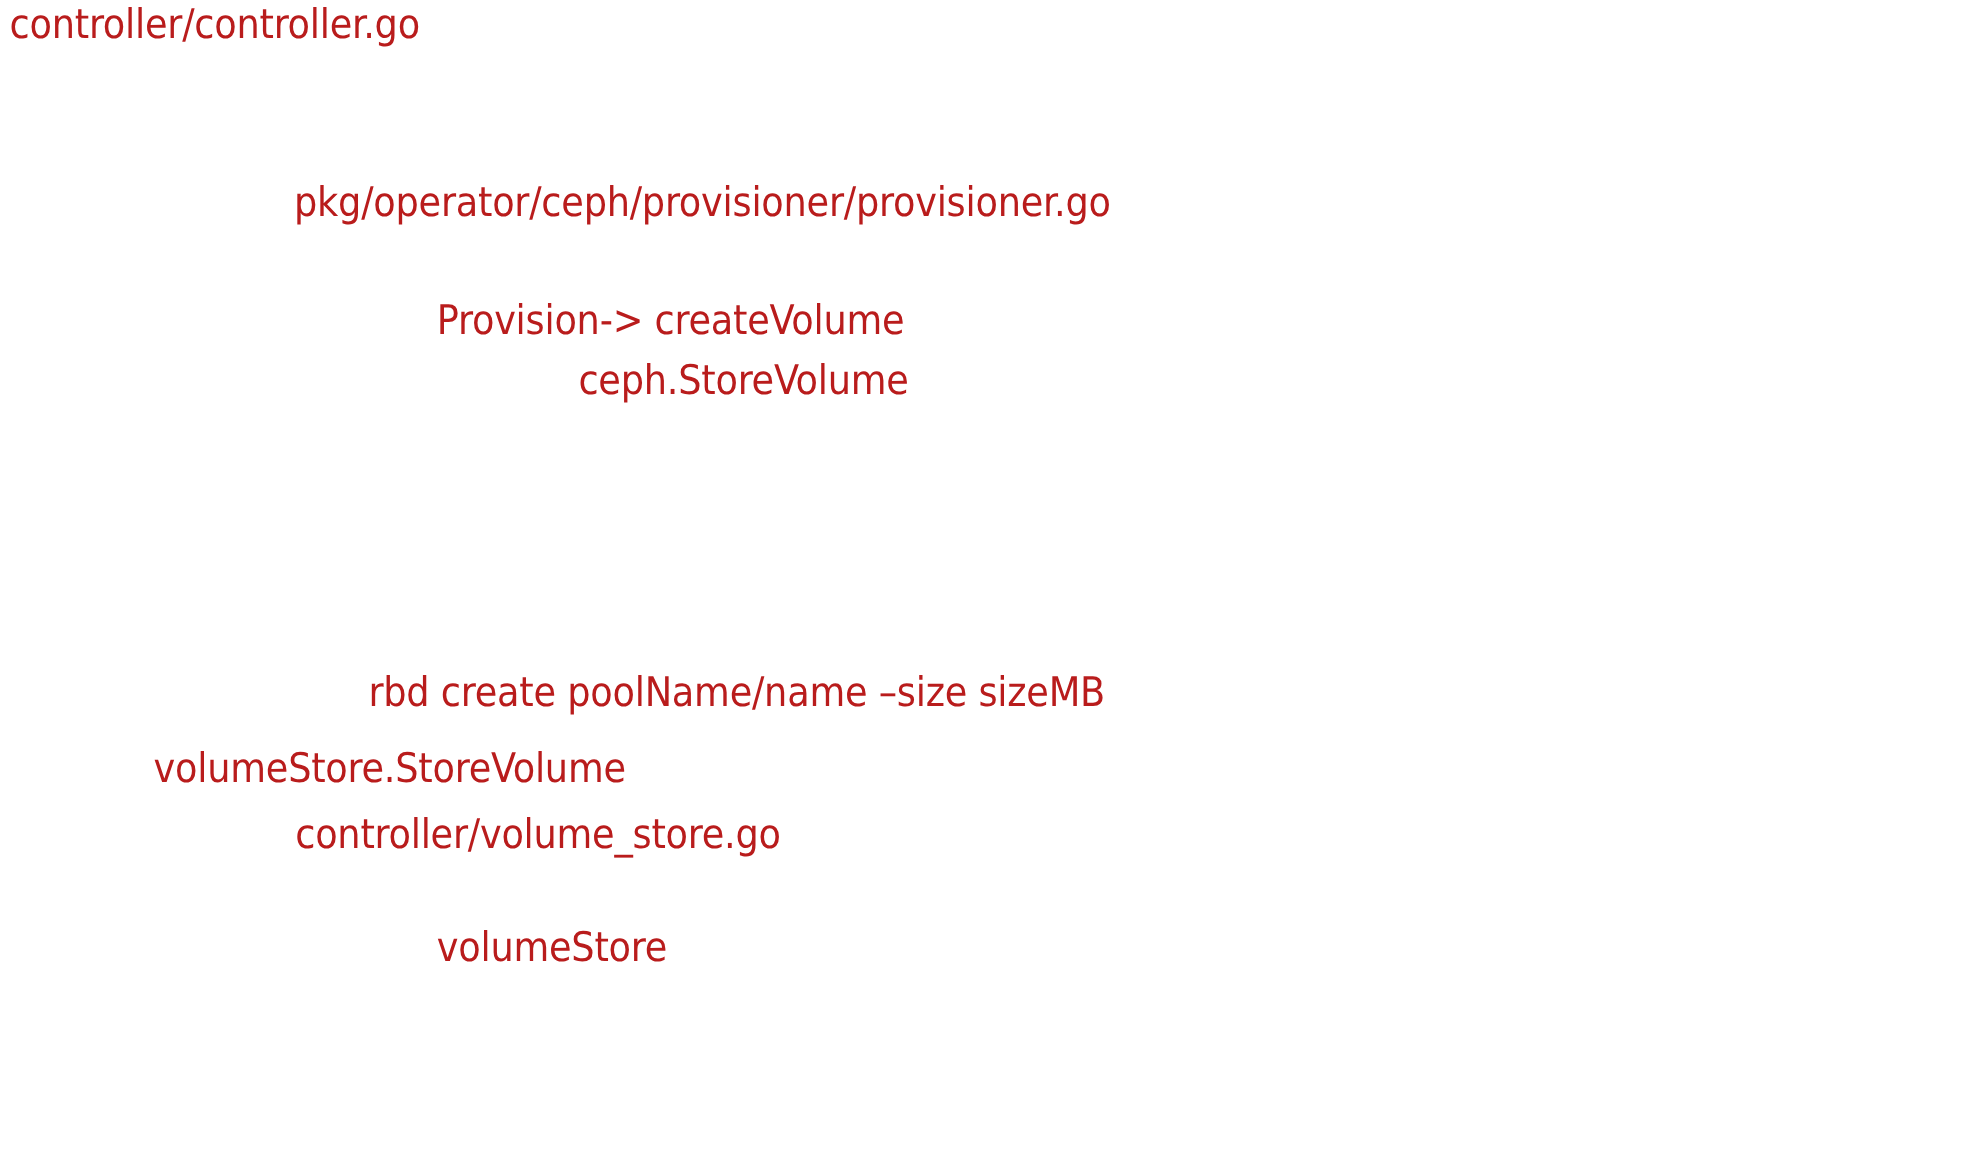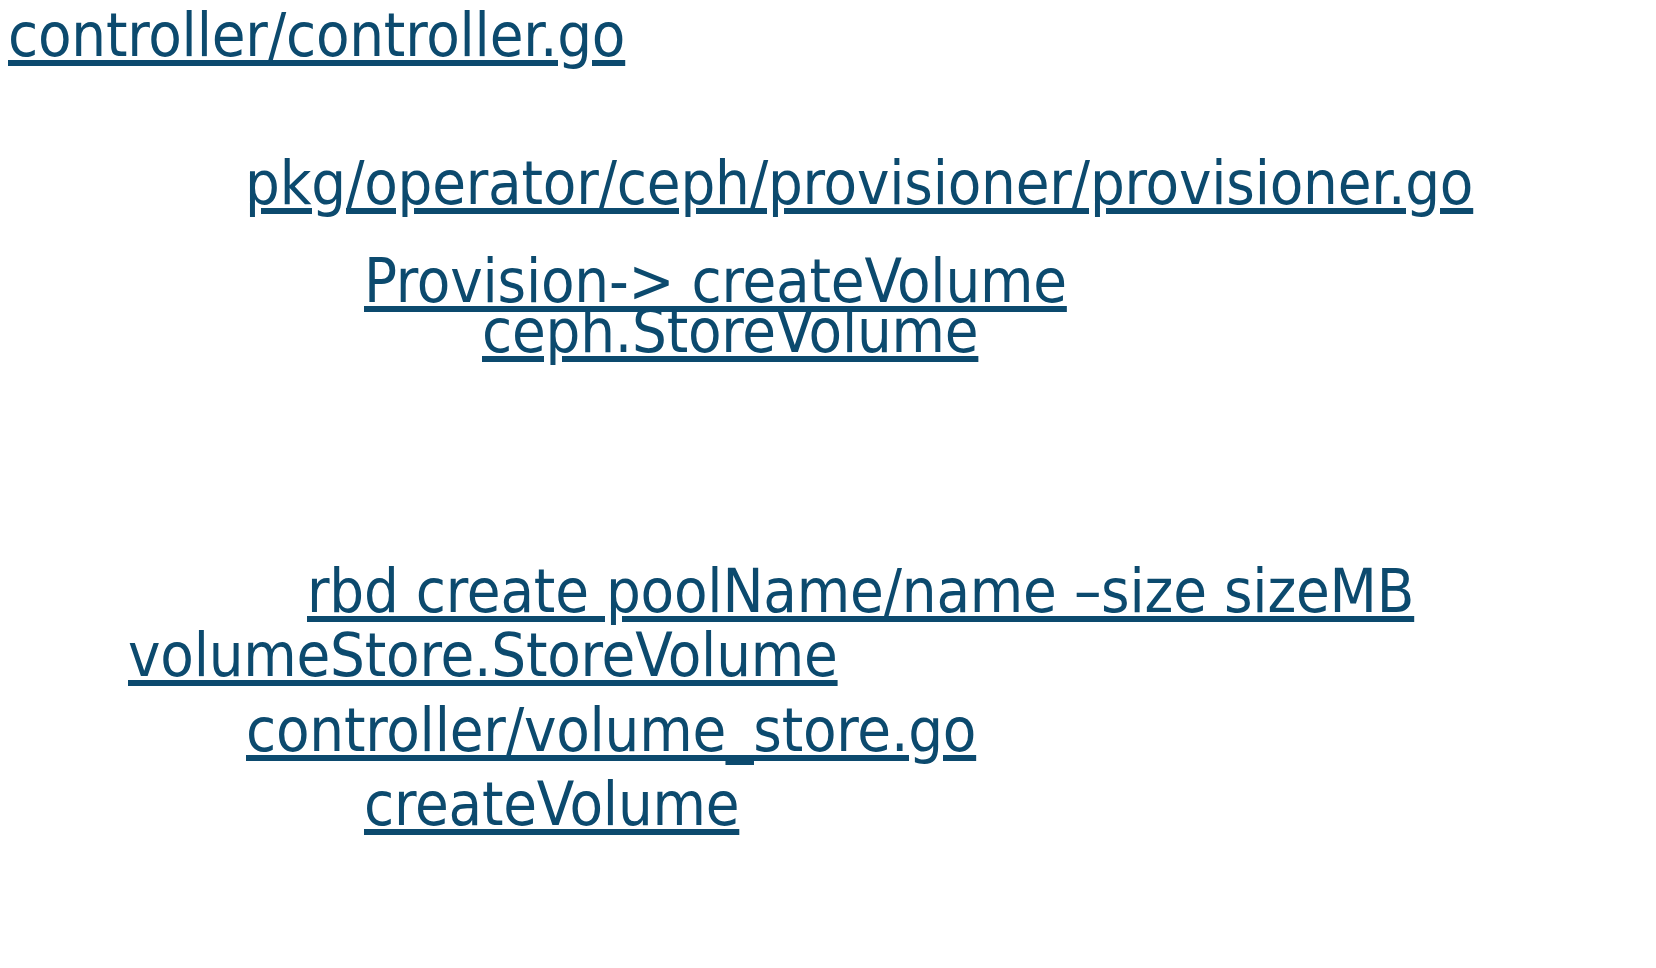--- a/index.html
+++ b/index.html
@@ -28,41 +28,40 @@
     width: 1656px;
     height: 968px;
     margin: 0;
     padding: 0;
     list-style: none;
   }
 
   .stack-line {
     position: absolute;
     white-space: pre;
-    font-size: 61px;
+    font-size: 34px;
     line-height: 1;
     letter-spacing: -0.2px;
     font-weight: 400;
-    color: #0c4a6e;
-    text-decoration: underline;
+    color: #b91c1c;
   }
 
   .stack-line.blank {
     height: 46px;
   }
 </style>
 </head>
 <body>
 
 <div id="page">
   <div class="call-stack">
       <div class="stack-line" style="left: 8px; top: 4px;">controller/controller.go</div>
       <div class="stack-line" style="left: 245px; top: 152px; text-align: center;">pkg/operator/ceph/provisioner/provisioner.go</div>
       <div class="stack-line" style="left: 364px; top: 226px; margin-top: 24px;">Provision-&gt; createVolume</div>
       <div class="stack-line" style="left: 482px; top: 300px;">ceph.StoreVolume</div>
       <div class="stack-line blank" style="left: 0px; top: 374px;"></div>
       <div class="stack-line blank" style="left: 0px; top: 500px;"></div>
       <div class="stack-line" style="left: 128px; top: 624px;">volumeStore.StoreVolume</div>
       <div class="stack-line" style="left: 307px; top: 560px;">rbd create poolName/name –size sizeMB</div>
-      <div class="stack-line" style="left: 246px; top: 699px;">controller/volume_store.go</div>
-      <div class="stack-line" style="left: 364px; top: 773px;">createVolume</div>
+      <div class="stack-line" style="left: 246px; top: 679px;">controller/volume_store.go</div>
+      <div class="stack-line" style="left: 364px; top: 773px;">volumeStore</div>
     </div>
 </div>
 
 </body></html>

